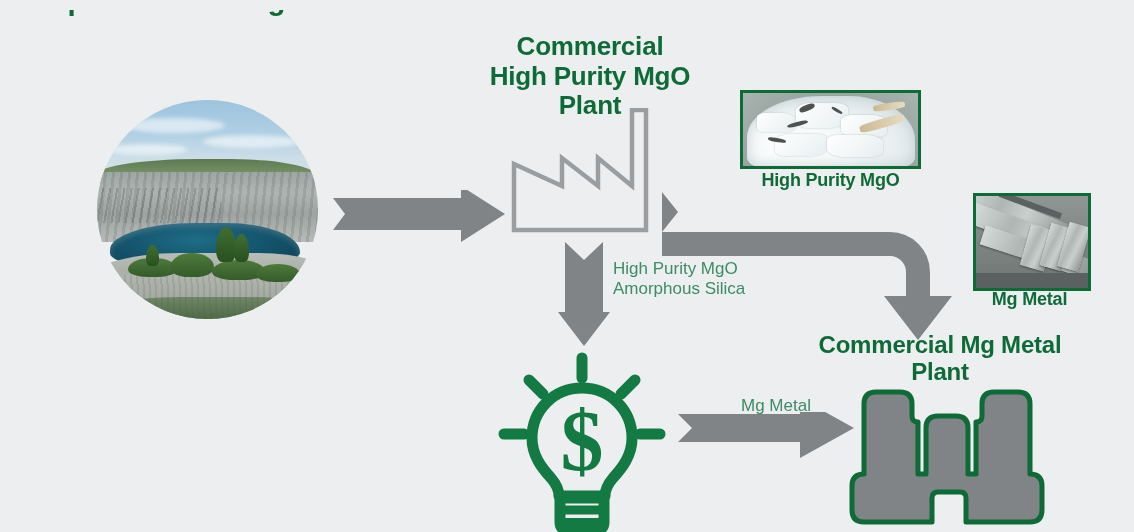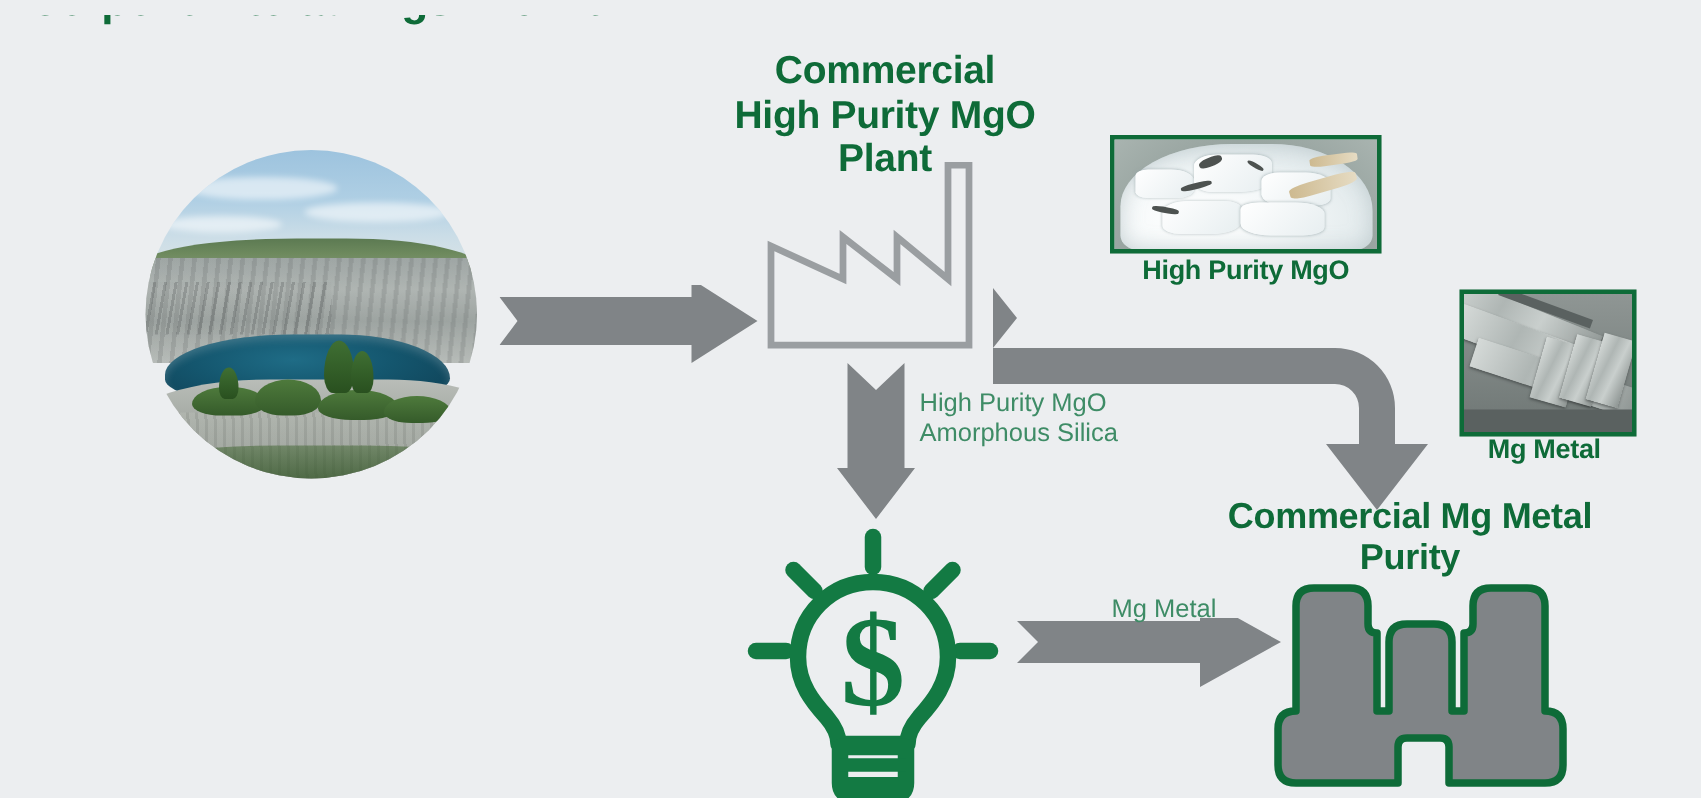--- a/index.html
+++ b/index.html
@@ -303,21 +303,21 @@
     <div class="ingot" style="left:4%;top:50%;width:100%;height:22%;transform:rotate(18deg)"></div>
     <div class="ingot" style="left:44%;top:34%;width:22%;height:46%;transform:rotate(16deg)"></div>
     <div class="ingot" style="left:62%;top:32%;width:20%;height:48%;transform:rotate(16deg)"></div>
     <div class="ingot" style="left:78%;top:30%;width:20%;height:50%;transform:rotate(16deg)"></div>
     <div class="ingot-dark" style="left:0;top:84%;width:100%;height:16%"></div>
     <div class="ingot-dark" style="left:20%;top:6%;width:58%;height:6%;transform:rotate(20deg)"></div>
   </div>
   <p class="caption" id="caption-mgmetal">Mg Metal</p>
 
   <p class="label label-title" id="mg-plant-title">Commercial Mg Metal
-Purity</p>
+Plant</p>
 
   <svg id="mg-plant" width="198" height="150" viewBox="0 0 198 150">
     <path d="M 16 22
              Q 16 10 28 10 L 52 10 Q 64 10 64 22 L 64 34 Q 64 40 70 40 L 70 92
              L 78 92 L 78 46 Q 78 34 90 34 L 108 34 Q 120 34 120 46 L 120 92
              L 128 92 L 128 40 Q 134 40 134 34 L 134 22 Q 134 10 146 10 L 170 10
              Q 182 10 182 22 L 182 92
              Q 194 92 194 104 L 194 128 Q 194 140 182 140 L 118 140
              L 118 116 Q 118 110 112 110 L 90 110 Q 84 110 84 116 L 84 140
              L 16 140 Q 4 140 4 128 L 4 104 Q 4 92 16 92 Z" fill="#808487" stroke="#0E6B38" stroke-width="5" stroke-linejoin="round"></path>

